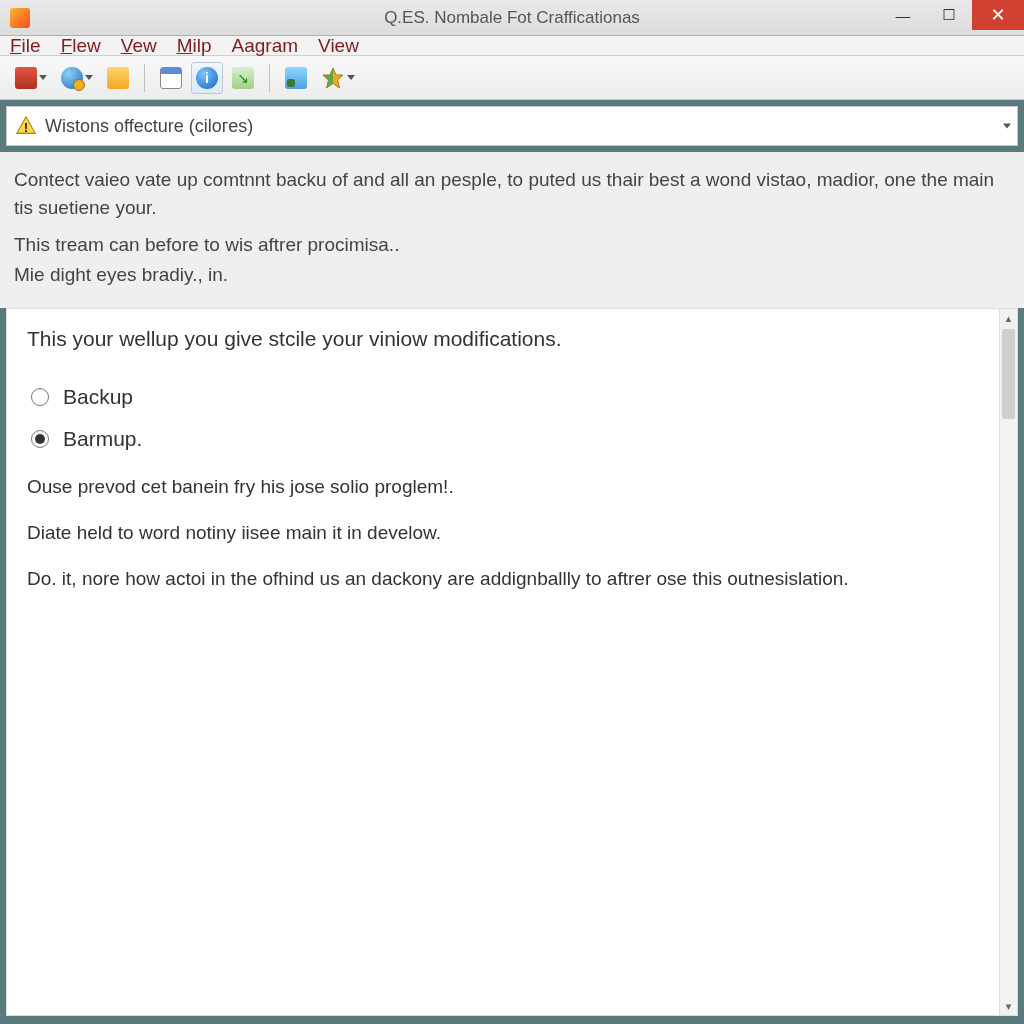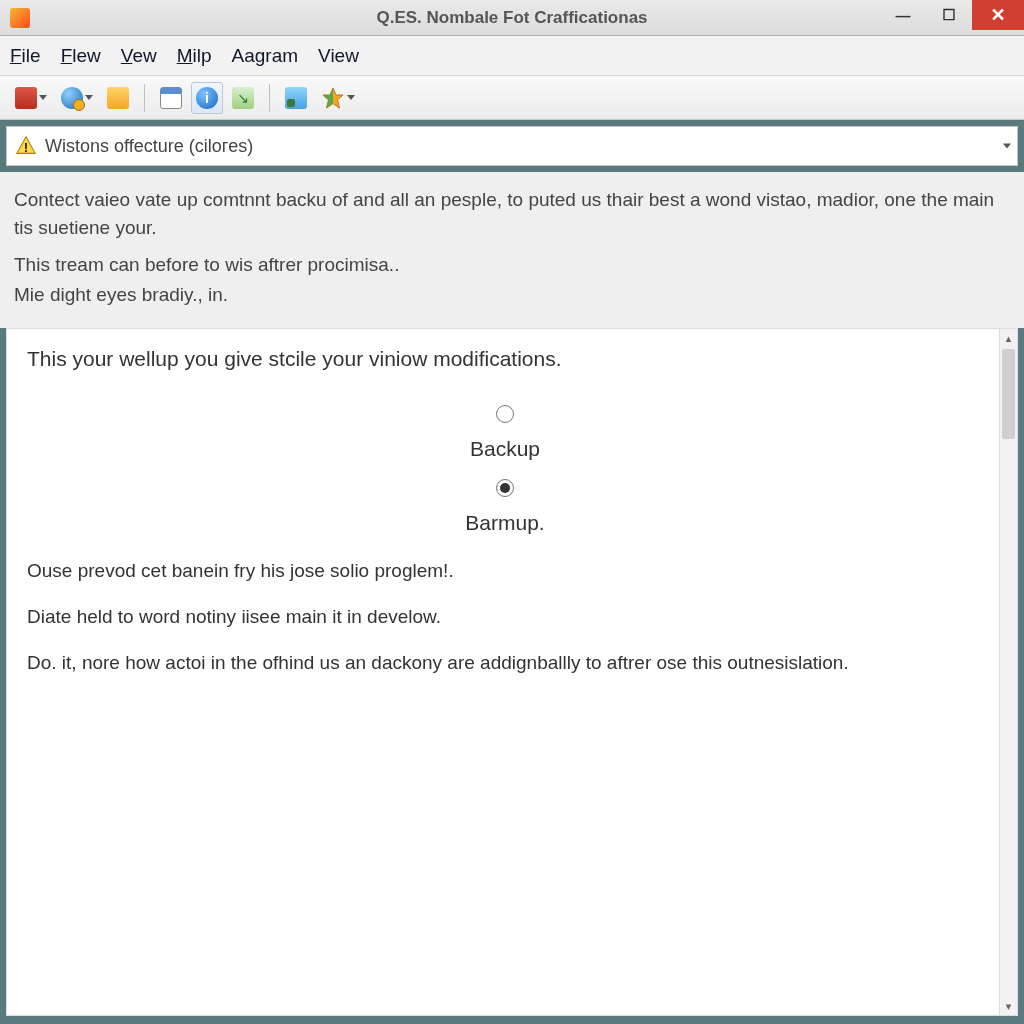--- a/index.html
+++ b/index.html
@@ -17,21 +17,20 @@
   display: flex;
   flex-direction: column;
 }
 .titlebar {
   height: 36px;
   background: linear-gradient(#e9e9e9, #dcdcdc);
   display: flex;
   align-items: center;
   position: relative;
   border-bottom: 1px solid #b0b0b0;
-  font-weight: bold;
 }
 .titlebar .app-icon {
   width: 20px; height: 20px;
   margin-left: 10px;
   background: linear-gradient(135deg, #f7b733, #fc4a1a);
   border-radius: 3px;
 }
 .titlebar .title {
   position: absolute;
   left: 50%;
@@ -53,28 +52,28 @@
   font-size: 15px;
   color: #333;
 }
 .wcbtn.close {
   background: #d04030;
   color: #fff;
   width: 52px;
   font-size: 18px;
 }
 .menubar {
-  height: 40px;
+  height: 20px;
   background: #f2f2f2;
   display: flex;
   align-items: center;
   padding: 0 10px;
   gap: 20px;
   font-size: 19px;
-  color: #0f172a;
+  color: #7f1d1d;
   border-bottom: 1px solid #d0d0d0;
 }
 .menubar .mnemonic { text-decoration: underline; }
 .toolbar {
   height: 44px;
   background: linear-gradient(#f9f9f9, #ececec);
   display: flex;
   align-items: center;
   padding: 0 10px;
   gap: 4px;
@@ -192,21 +191,20 @@
   font-size: 21px;
   font-weight: normal;
   margin-bottom: 34px;
 }
 .radio-row {
   display: flex;
   align-items: center;
   gap: 14px;
   font-size: 21px;
   margin: 14px 0 18px 4px;
-  flex-direction: column;
 }
 .radio {
   width: 18px; height: 18px;
   border: 1.5px solid #777;
   border-radius: 50%;
   position: relative;
   background: #fff;
 }
 .radio.selected::after {
   content: ""; position: absolute;

